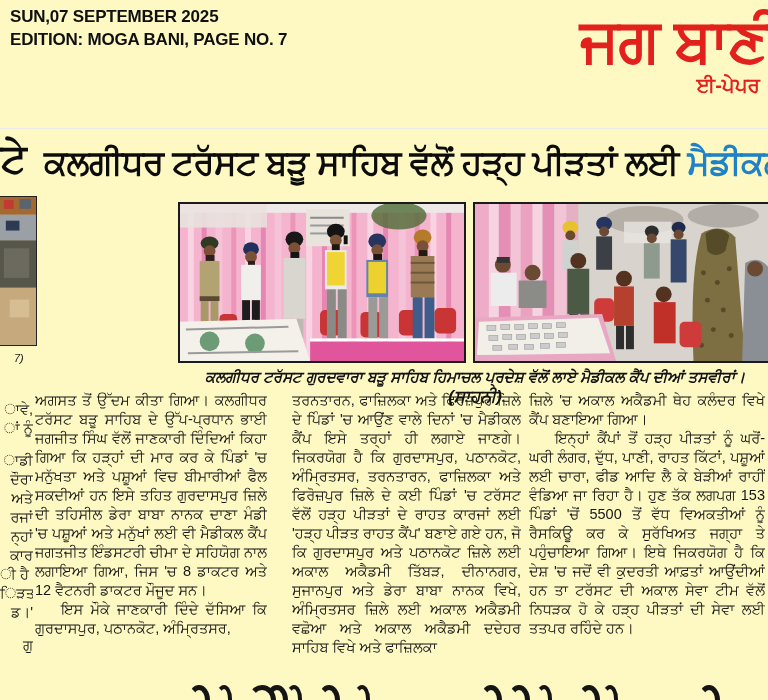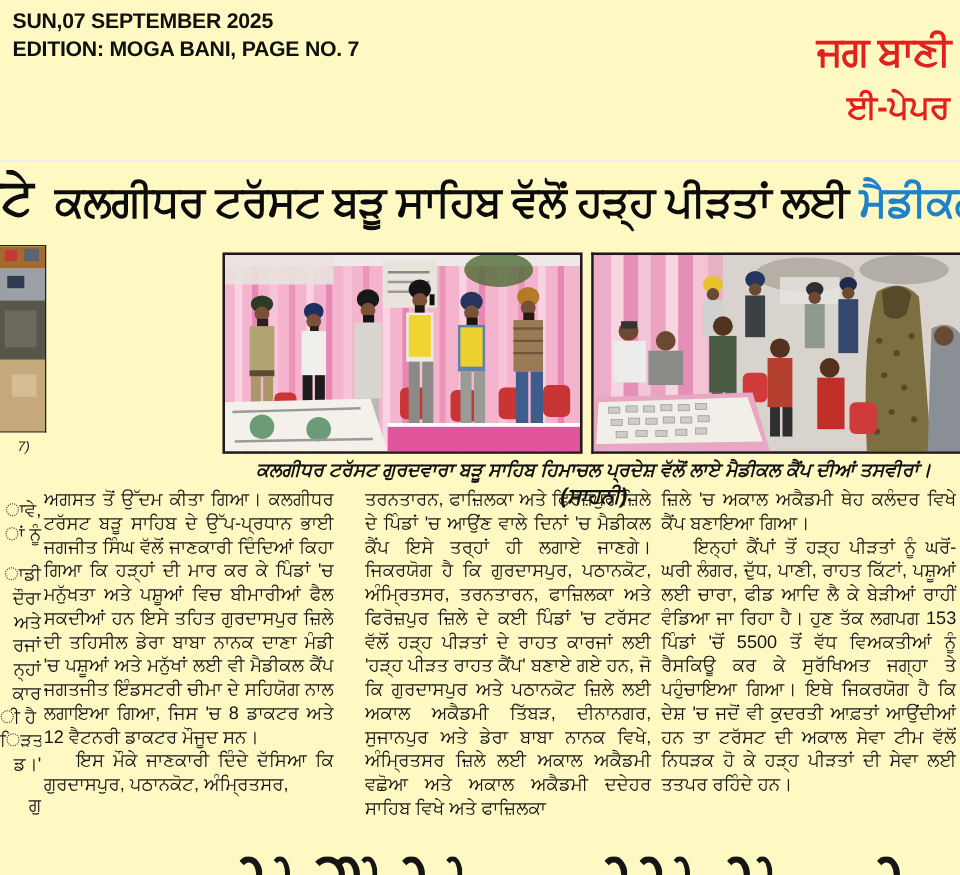--- a/index.html
+++ b/index.html
@@ -5,22 +5,22 @@
   html,body{margin:0;padding:0;background:#ffffff;}
   .page{
     position:relative;width:768px;height:700px;background:#fef9c3;overflow:hidden;
     font-family:"Liberation Sans",sans-serif;color:#141414;
   }
   
   .hdr-line{position:absolute;left:10px;font-size:17px;font-weight:bold;letter-spacing:-0.2px;color:#101010;white-space:nowrap;}
   .hdr-line1{top:7px;}
   .hdr-line2{top:30px;}
   .logo{position:absolute;right:8px;top:16px;width:180px;text-align:right;}
-  .logo-title{font-size:32px;line-height:50px;font-weight:bold;letter-spacing:-1px;white-space:nowrap;text-align:right;}
-  .logo-sub{font-size:26px;line-height:30px;font-weight:bold;margin-top:4px;}
+  .logo-title{font-size:60px;line-height:50px;font-weight:bold;letter-spacing:-1px;white-space:nowrap;text-align:right;}
+  .logo-sub{font-size:20px;line-height:30px;font-weight:bold;margin-top:4px;}
   .page-top-edge{position:absolute;top:128px;left:0;width:768px;height:1px;background:#ececec;}
 
   
   .strip-headline{position:absolute;left:0;top:136px;width:40px;height:56px;overflow:hidden;}
   .strip-headline span{display:inline-block;margin-left:-24px;font-size:40px;font-weight:bold;letter-spacing:-1px;color:#0d0d0d;white-space:nowrap;}
   .strip-photo{position:absolute;left:0;top:196px;width:37px;height:150px;border:1px solid #222;border-left:none;box-sizing:border-box;}
   .strip-photo svg{display:block;width:100%;height:100%;}
   .strip-caption{position:absolute;left:14px;top:352px;font-size:11px;font-style:italic;color:#222;}
   .strip-frags{position:absolute;left:0;top:400px;width:33px;text-align:right;font-size:14.5px;line-height:19px;color:#161616;}
   .strip-frags .frag{white-space:nowrap;overflow:hidden;}

